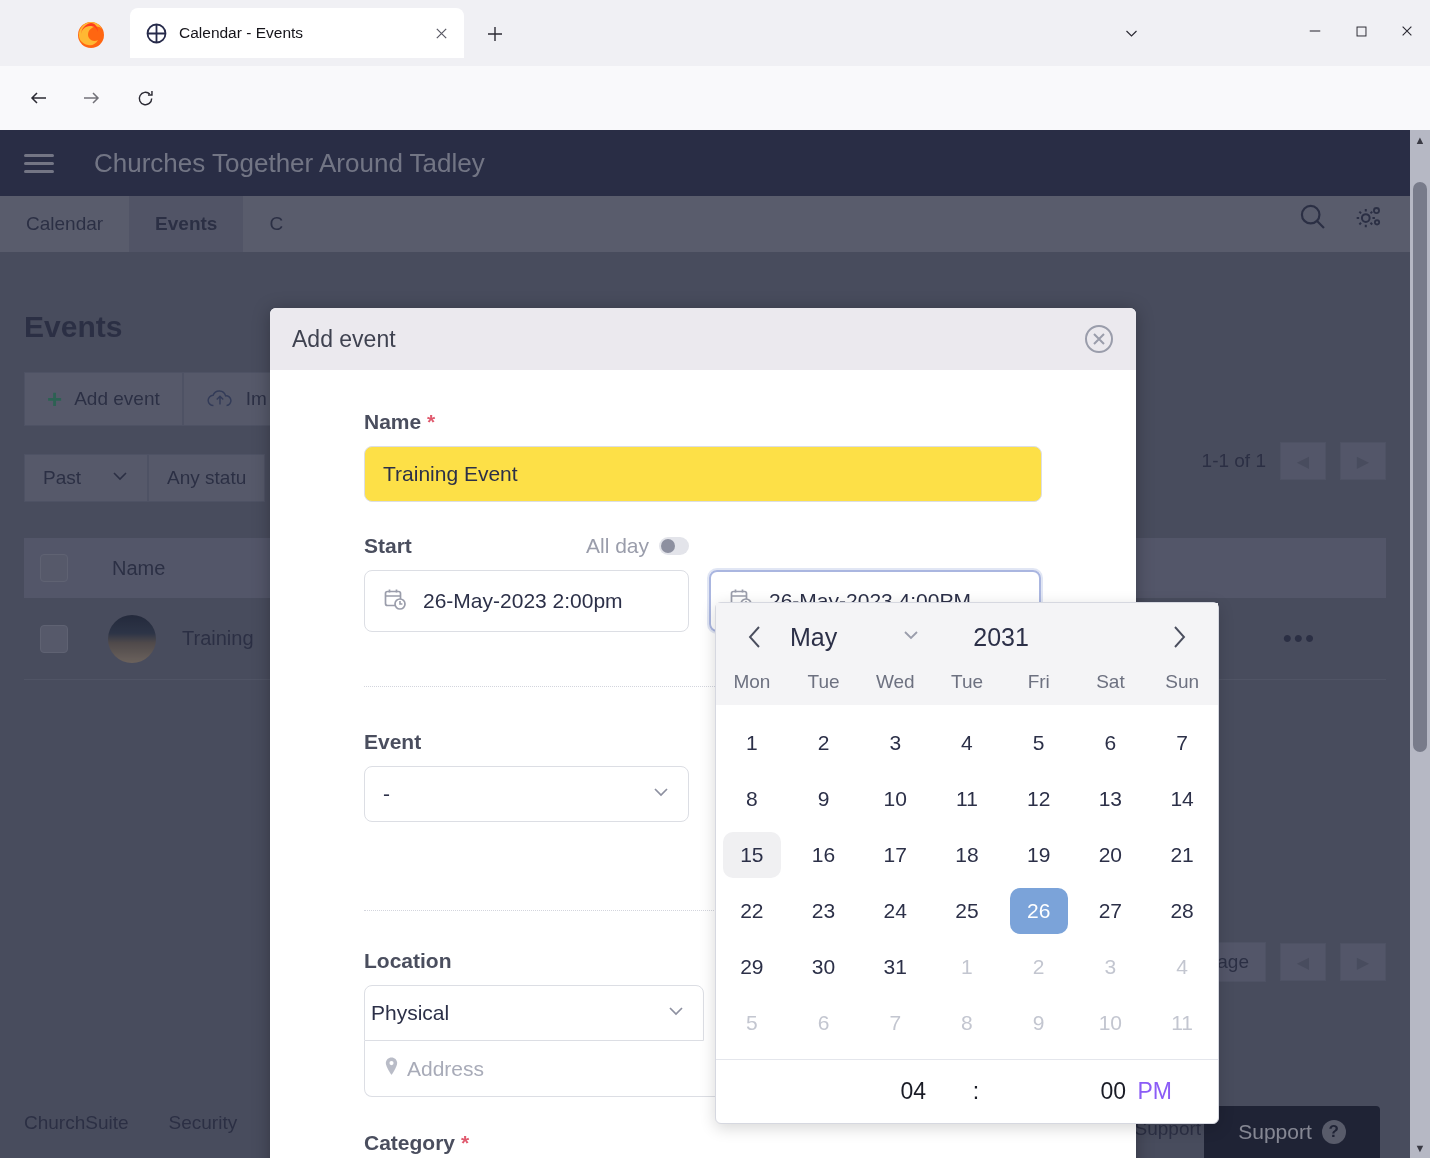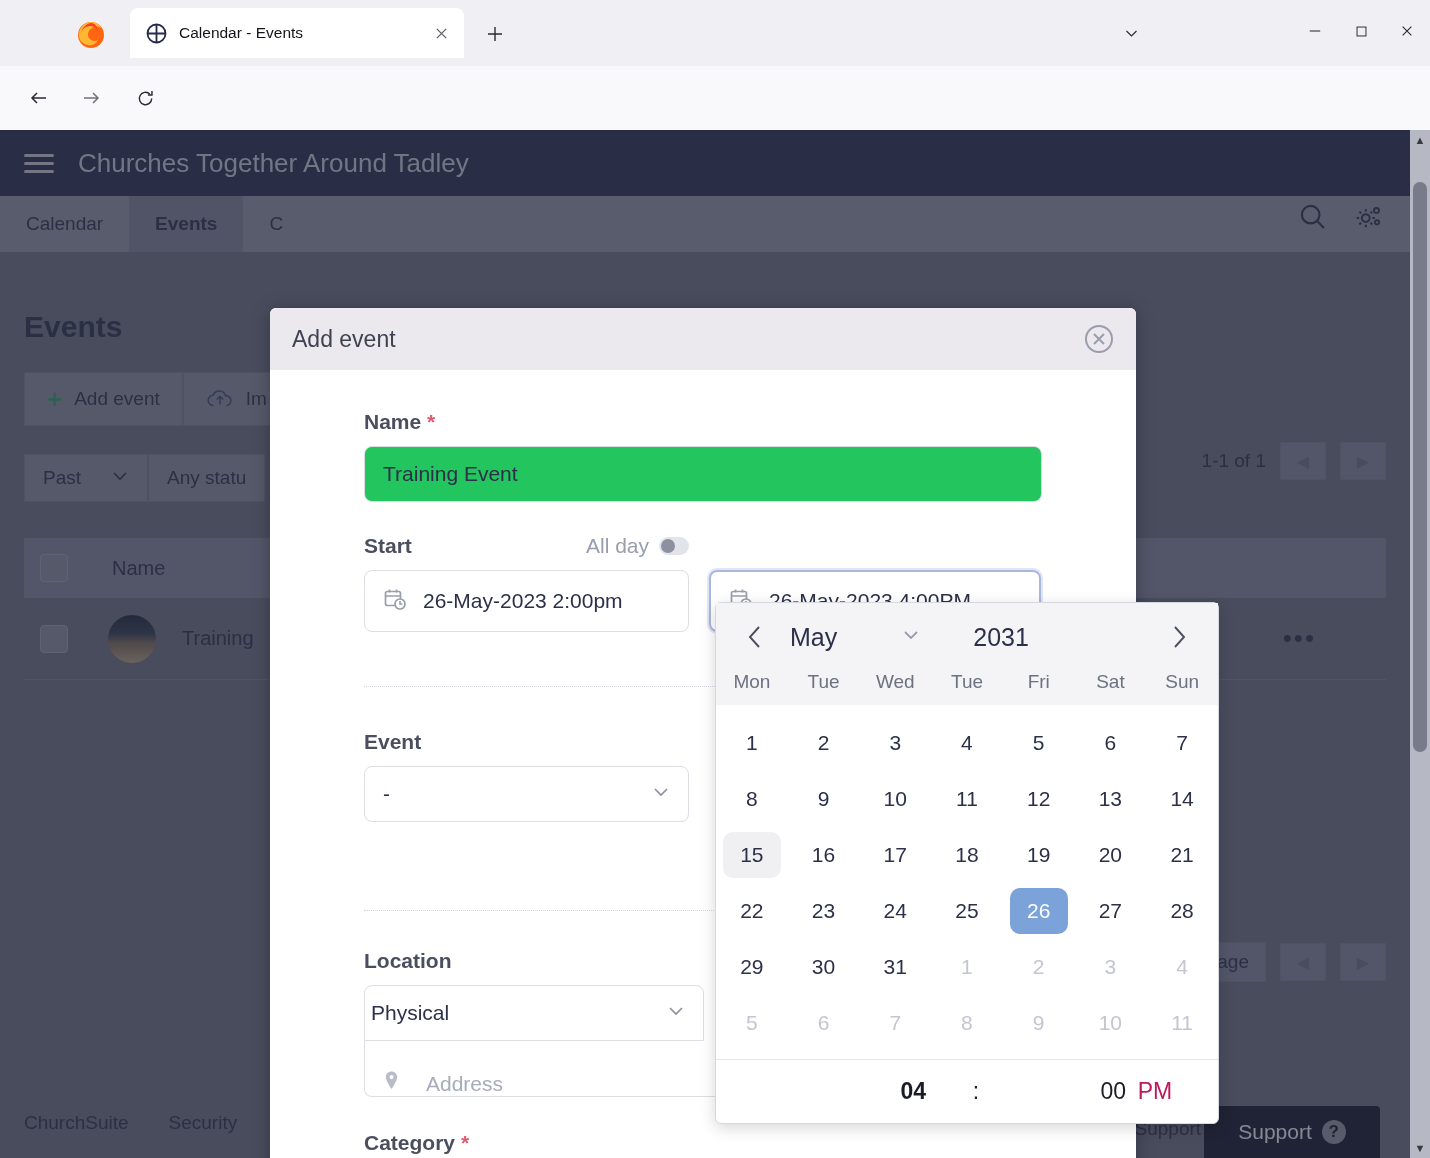--- a/index.html
+++ b/index.html
@@ -43,21 +43,21 @@
   .toolbtn { position: absolute; top: 79px; width: 40px; height: 40px; display: flex; align-items: center; justify-content: center; color: #2b2a33; }
 
   
   .viewport { position: absolute; left: 0; top: 130px; width: 1430px; height: 1028px; overflow: hidden; background: #6c6f7e; }
   .page { position: absolute; inset: 0; width: 1410px; }
   .dim-overlay { position: absolute; left: 0; top: 0; width: 1410px; height: 1028px; background: rgba(44,48,66,0.55); z-index: 40; }
 
   .app-header { position: absolute; left: 0; top: 0; width: 1410px; height: 66px; background: #262a4a; display: flex; align-items: center; }
   .hamburger { margin-left: 24px; width: 30px; }
   .hamburger span { display: block; height: 3px; background: #c9cbd6; margin: 5px 0; border-radius: 2px; }
-  .app-title { margin-left: 24px; font-size: 26px; color: #c8cad6; }
+  .app-title { margin-left: 40px; font-size: 26px; color: #c8cad6; }
 
   .tabbar { position: absolute; left: 0; top: 66px; width: 1410px; height: 56px; background: #9093a1; display: flex; }
   .apptab { height: 56px; padding: 0 26px; display: flex; align-items: center; font-size: 19px; color: #2c3048; }
   .apptab.active { background: #82witch; }
   .apptab.active { background: #7e8192; font-weight: bold; }
   .header-icons { position: absolute; right: 26px; top: 72px; display: flex; gap: 26px; align-items: center; }
 
   .content { position: absolute; left: 0; top: 122px; width: 1410px; }
   .page-title { font-size: 30px; color: #2c3048; font-weight: bold; padding: 58px 0 0 24px; }
 
@@ -120,21 +120,21 @@
   }
   .modal-head { height: 62px; background: #ebe9ee; display: flex; align-items: center; padding: 0 22px; }
   .modal-title { font-size: 23px; color: #3f4250; flex: 1; }
   .modal-close { width: 30px; height: 30px; }
   .modal-body { padding: 40px 94px 0 94px; }
 
   .flabel { font-size: 21px; color: #4a4e5e; margin-bottom: 12px; font-weight: bold; }
   .req { color: #e05a6e; }
   .tinput {
     width: 100%; height: 56px; border: 1px solid #dcdee4; border-radius: 8px;
-    display: flex; align-items: center; padding: 0 18px; font-size: 21px; color: #2c3048; background: #22c55e;
+    display: flex; align-items: center; padding: 0 18px; font-size: 21px; color: #2c3048; background: #fde047;
   }
   .row2 { display: flex; margin-top: 32px; align-items: flex-end; gap: 20px; }
   .col-start { width: 325px; }
   .col-end { width: 332px; }
   .labelline { display: flex; align-items: center; }
   .allday { margin-left: auto; display: flex; align-items: center; gap: 10px; font-size: 21px; color: #9a9dab; }
   .toggle { width: 30px; height: 18px; border-radius: 9px; background: #e3e4ea; position: relative; }
   .toggle:after { content:""; position:absolute; left: 2px; top: 2px; width: 14px; height: 14px; border-radius: 50%; background: #8d90a0; }
   .dtfield { height: 62px; border: 1px solid #dcdee4; border-radius: 8px; display: flex; align-items: center; padding: 0 18px; gap: 16px; font-size: 21px; color: #2c3048; }
   .dtfield.focused { border: 2px solid #aab6e0; box-shadow: 0 0 0 2px rgba(170,182,224,.35); }
@@ -149,21 +149,21 @@
     align-items: center; padding: 0 18px; font-size: 21px; color: #2c3048; background: #fff;
   }
   .select .caret { margin-left: auto; color: #8d90a0; }
   .addlink { margin-top: 28px; text-align: right; font-size: 21px; color: #3dbd79; }
   .dotdiv { margin-top: 36px; border-top: 1px dotted #d3d5dd; }
 
   .loc-wrap { margin-top: 38px; }
   .loc-select { width: 340px; border-radius: 8px 8px 0 0; padding-left: 6px; }
   .addr {
     width: 100%; height: 56px; border: 1px solid #dcdee4; border-top: none; border-radius: 0 0 8px 8px;
-    display: flex; align-items: flex-end; padding: 0 18px; gap: 26px; font-size: 21px; color: #a8abb8;
+    display: flex; align-items: center; padding: 0 18px; gap: 7px; font-size: 21px; color: #a8abb8;
   }
   .mt34 { margin-top: 34px; }
 
   
   .picker {
     position: absolute; left: 715px; top: 472px; width: 504px; z-index: 70;
     background: #fff; border: 1px solid #d6d8e0; border-radius: 6px; box-shadow: 0 4px 16px rgba(0,0,0,.16);
   }
   .pk-head { height: 68px; background: #f4f4f6; display: flex; align-items: center; padding: 0 22px; }
   .pk-arrow { width: 34px; font-size: 30px; color: #4a4e5e; display:flex; align-items:center; justify-content:center; }
@@ -173,24 +173,24 @@
   .pk-next { margin-left: auto; }
   .pk-dows { display: flex; background: #f4f4f6; padding-bottom: 12px; }
   .pk-dows div { flex: 1; text-align: center; font-size: 19px; color: #6d7180; }
   .pk-grid { display: flex; flex-wrap: wrap; padding: 10px 0 8px 0; }
   .pk-cell { width: 14.2857%; height: 56px; display: flex; align-items: center; justify-content: center; font-size: 21px; color: #2c3048; }
   .pk-cell span { width: 58px; height: 46px; display: flex; align-items: center; justify-content: center; border-radius: 10px; }
   .pk-cell.muted { color: #c3c6d0; }
   .pk-cell.today span { background: #f0f0f2; }
   .pk-cell.sel span { background: #7ba3d9; color: #fff; }
   .pk-time { height: 64px; border-top: 1px solid #e4e6ec; display: flex; align-items: center; }
-  .pk-time .hh { width: 210px; text-align: right; font-size: 23px; font-weight: bold; color: #1a1c26; }
+  .pk-time .hh { width: 210px; text-align: right; font-size: 23px; font-weight: normal; color: #1a1c26; }
   .pk-time .colon { width: 100px; text-align: center; font-size: 23px; color: #1a1c26; }
   .pk-time .mm { width: 100px; text-align: right; font-size: 23px; color: #1a1c26; }
-  .pk-time .ampm { flex: 1; text-align: center; padding-right: 34px; font-size: 23px; color: #be185d; }
+  .pk-time .ampm { flex: 1; text-align: right; padding-right: 46px; font-size: 23px; color: #8b5cf6; }
 </style>
 </head>
 <body>
 
 <div class="browser">
 
   <div class="tabstrip">
     <div class="firefox-logo">
       <svg viewBox="0 0 32 32" width="32" height="32">
         <circle cx="16" cy="17" r="13" fill="#ff6611"></circle>

